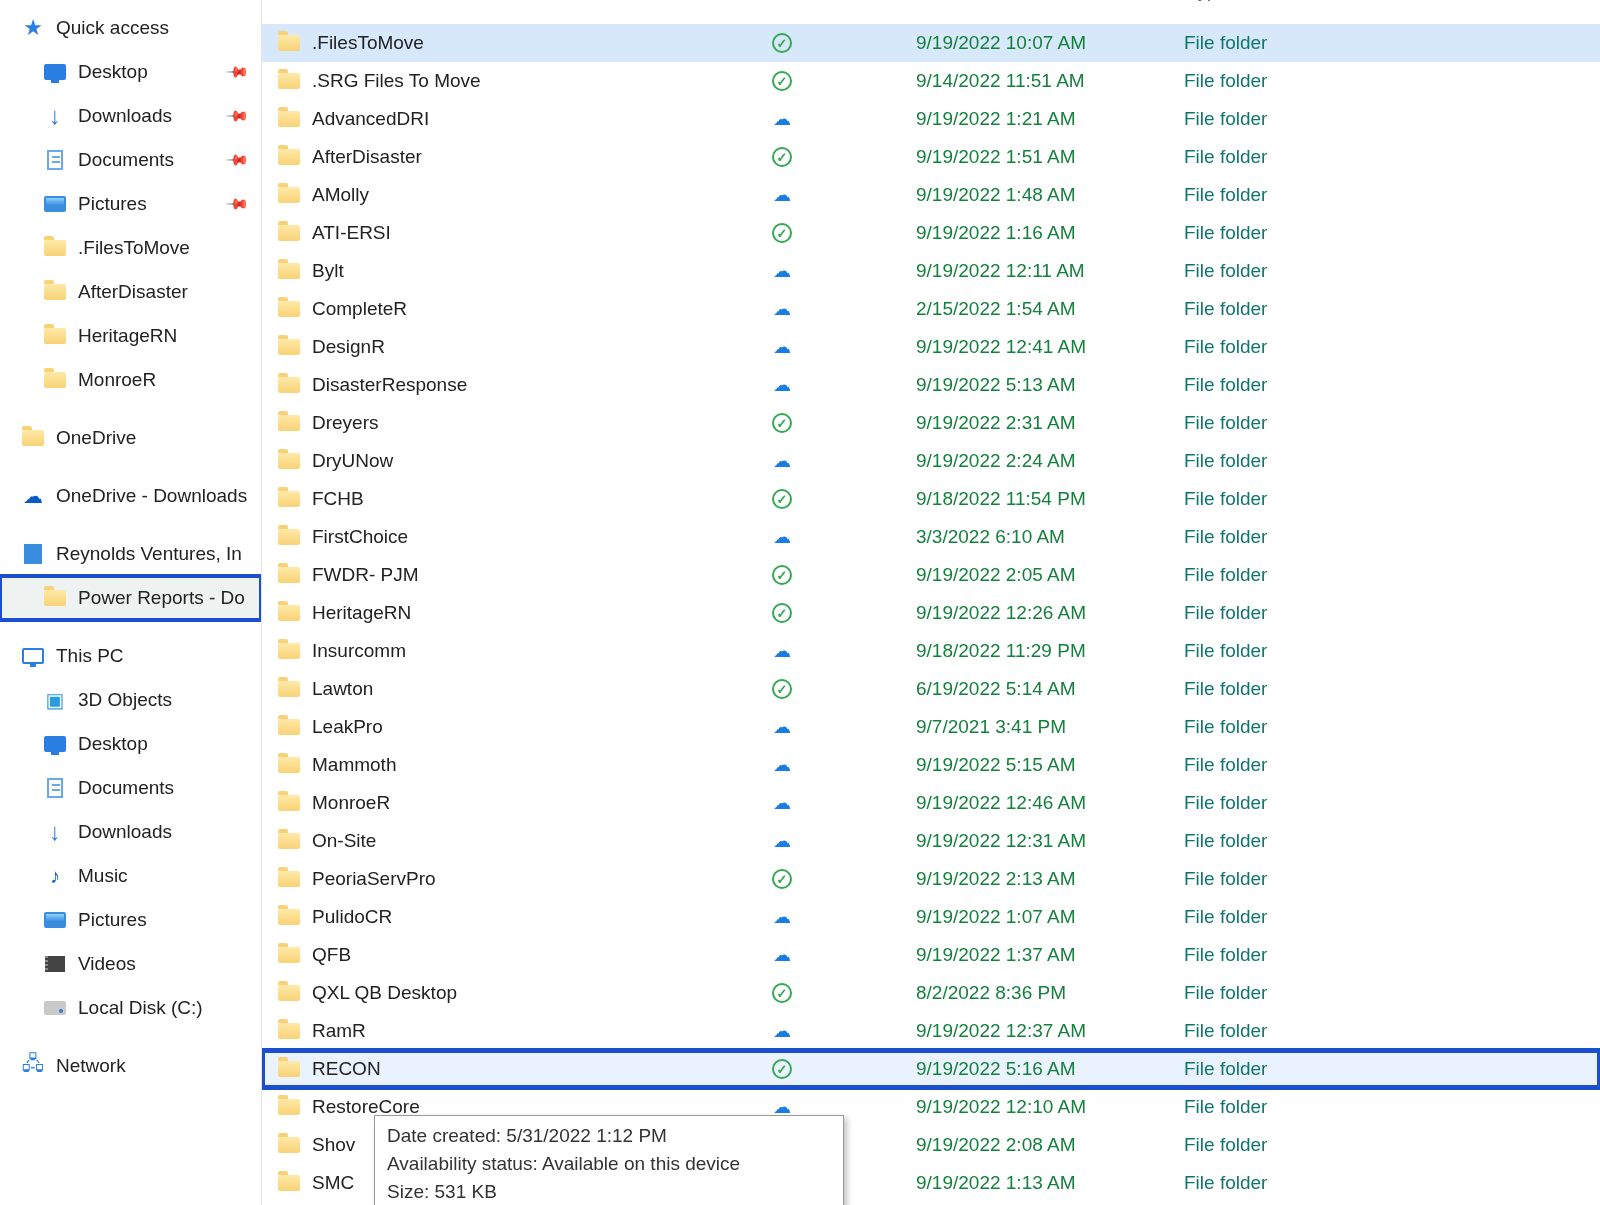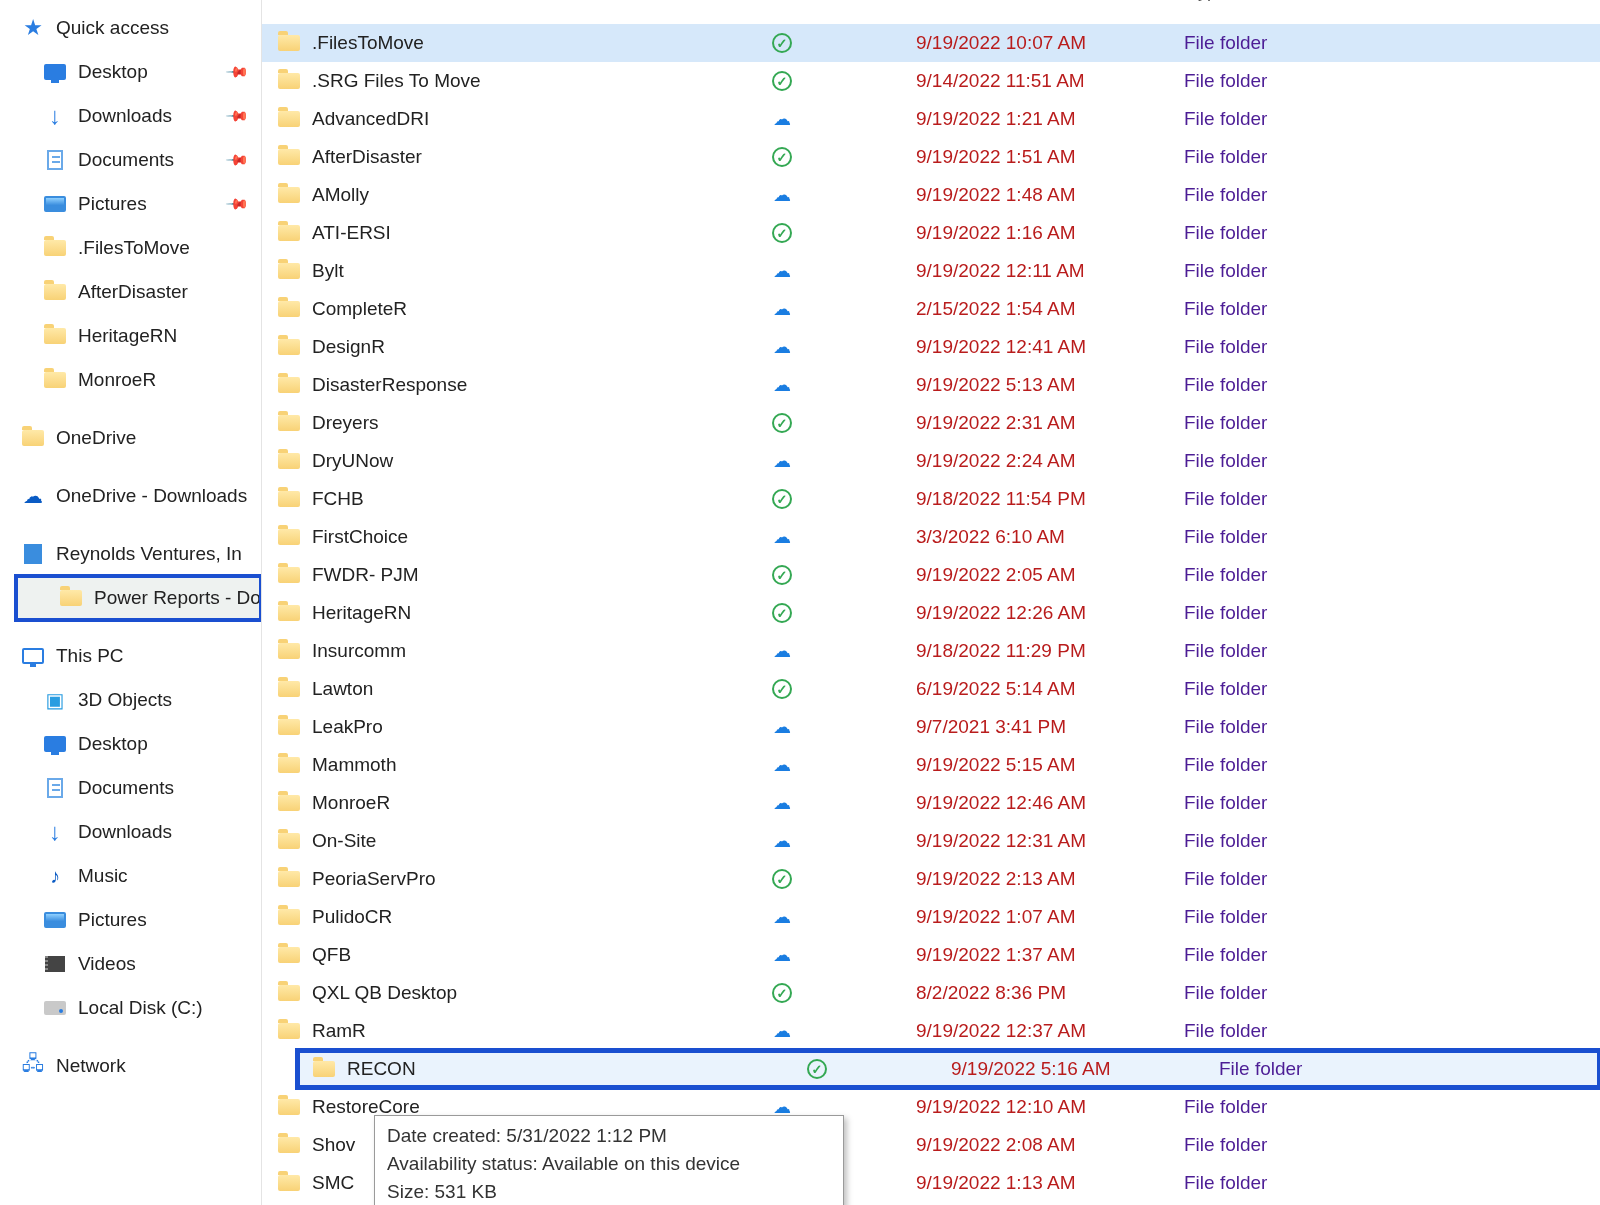--- a/index.html
+++ b/index.html
@@ -39,21 +39,20 @@
     right: 14px;
     top: 50%;
     transform: translateY(-50%) rotate(45deg);
     color: #7a7a7a;
     font-size: 15px;
   }
   .nav-item.highlight-box {
     outline: 4px solid #1a4fd0;
     outline-offset: -2px;
     background: #eef2f0;
-    margin-left: 16px;
   }
   
   .icon { width: 22px; height: 22px; display: inline-flex; align-items: center; justify-content: center; flex: 0 0 22px; }
   .ic-star { color: #2a7de1; font-size: 22px; }
   .ic-folder {
     width: 22px; height: 16px;
     background: linear-gradient(#ffe9a8,#f8d276);
     border-radius: 2px;
     position: relative;
   }
@@ -102,30 +101,30 @@
     padding-top: 20px;
   }
   .row {
     display:flex;
     align-items:center;
     height: 38px;
     padding-left: 16px;
     position:relative;
   }
   .row.selected { background:#d6e8fa; }
-  .row.hover { background:#eaf3fd;margin-left:35px; }
+  .row.hover { background:#eaf3fd; }
   .row.highlight-box {
     outline: 5px solid #1a4fd0;
     outline-offset: -3px;
     z-index: 3;
   }
   .cell-name { display:flex; align-items:center; gap:12px; width: 490px; }
   .cell-status { width: 148px; display:flex; justify-content:flex-start; padding-left:4px; }
-  .cell-date { width: 268px; color:#b91c1c; }
-  .cell-type { width: 220px; color:#4c1d95; }
+  .cell-date { width: 268px; color:#15803d; }
+  .cell-type { width: 220px; color:#0f766e; }
   .cell-size { width: 120px; }
   .status-check {
     width: 20px; height: 20px; border:2px solid #34a853; border-radius:50%;
     display:flex; align-items:center; justify-content:center;
     color:#34a853; font-size:13px; font-weight:bold;
   }
   .status-cloud {
     width: 20px; height: 20px;
     display:flex; align-items:center; justify-content:center;
     color:#1a7de1; font-size:18px;

